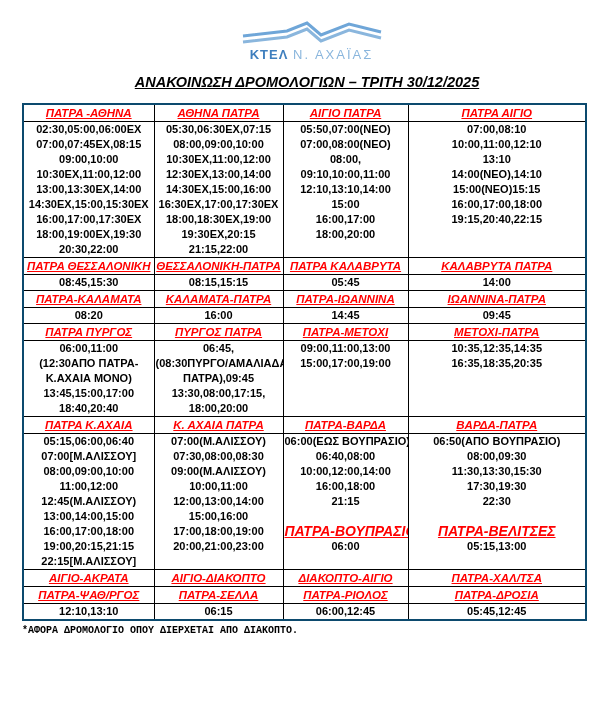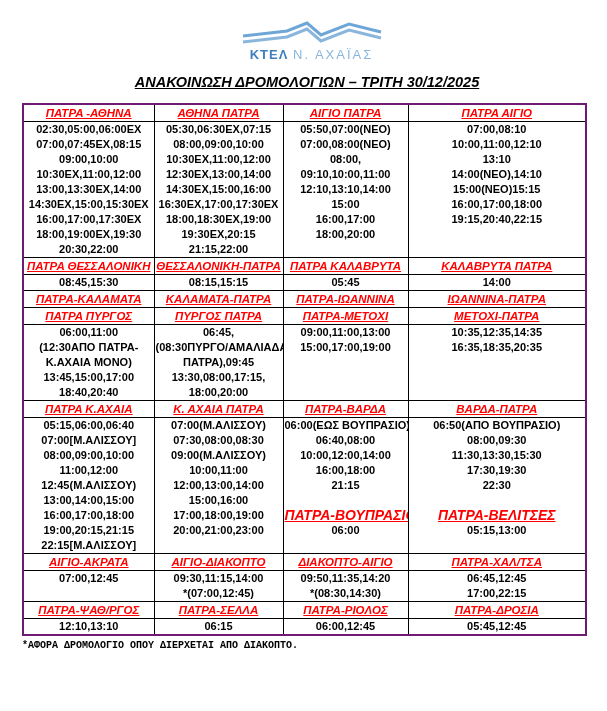--- a/index.html
+++ b/index.html
@@ -37,21 +37,21 @@
     color:#000;
     padding-left:7px;
   }
 
   
   table.schedule {
     border-collapse:collapse;
     table-layout:fixed;
     margin:13px 0 0 22px;
     width:563px;
-    border:2px solid #701a75;
+    border:2px solid #0c4a6e;
   }
   table.schedule td {
     border:1.5px solid #000;
     vertical-align:top;
     text-align:center;
     padding:0 1px;
     overflow:hidden;
   }
   td.hcell {
     height:16px;
@@ -189,20 +189,34 @@
             <div class="times">14:00</div>
           </td>
     </tr>
 
     <tr>
       <td class="hcell">ΠΑΤΡΑ-ΚΑΛΑΜΑΤΑ</td>
       <td class="hcell">ΚΑΛΑΜΑΤΑ-ΠΑΤΡΑ</td>
       <td class="hcell">ΠΑΤΡΑ-ΙΩΑΝΝΙΝΑ</td>
       <td class="hcell">ΙΩΑΝΝΙΝΑ-ΠΑΤΡΑ</td>
     </tr>
+    <tr>
+      <td>
+            <div class="times">08:20</div>
+          </td>
+      <td>
+            <div class="times">16:00</div>
+          </td>
+      <td>
+            <div class="times">14:45</div>
+          </td>
+      <td>
+            <div class="times">09:45</div>
+          </td>
+    </tr>
 
     <tr>
       <td class="hcell">ΠΑΤΡΑ ΠΥΡΓΟΣ</td>
       <td class="hcell">ΠΥΡΓΟΣ ΠΑΤΡΑ</td>
       <td class="hcell">ΠΑΤΡΑ-ΜΕΤΟΧΙ</td>
       <td class="hcell">ΜΕΤΟΧΙ-ΠΑΤΡΑ</td>
     </tr>
     <tr>
       <td>
             <div class="times">06:00,11:00
@@ -275,37 +289,20 @@
         <div class="times">05:15,13:00</div>
       </td>
     </tr>
 
     <tr>
       <td class="hcell">ΑΙΓΙΟ-ΑΚΡΑΤΑ</td>
       <td class="hcell">ΑΙΓΙΟ-ΔΙΑΚΟΠΤΟ</td>
       <td class="hcell">ΔΙΑΚΟΠΤΟ-ΑΙΓΙΟ</td>
       <td class="hcell">ΠΑΤΡΑ-ΧΑΛ/ΤΣΑ</td>
     </tr>
-    <tr>
-      <td>
-            <div class="times">07:00,12:45</div>
-          </td>
-      <td>
-            <div class="times">09:30,11:15,14:00
-*(07:00,12:45)</div>
-          </td>
-      <td>
-            <div class="times">09:50,11:35,14:20
-*(08:30,14:30)</div>
-          </td>
-      <td>
-            <div class="times">06:45,12:45
-17:00,22:15</div>
-          </td>
-    </tr>
 
     <tr>
       <td class="hcell">ΠΑΤΡΑ-ΨΑΘ/ΡΓΟΣ</td>
       <td class="hcell">ΠΑΤΡΑ-ΣΕΛΛΑ</td>
       <td class="hcell">ΠΑΤΡΑ-ΡΙΟΛΟΣ</td>
       <td class="hcell">ΠΑΤΡΑ-ΔΡΟΣΙΑ</td>
     </tr>
     <tr>
       <td>
             <div class="times">12:10,13:10</div>

